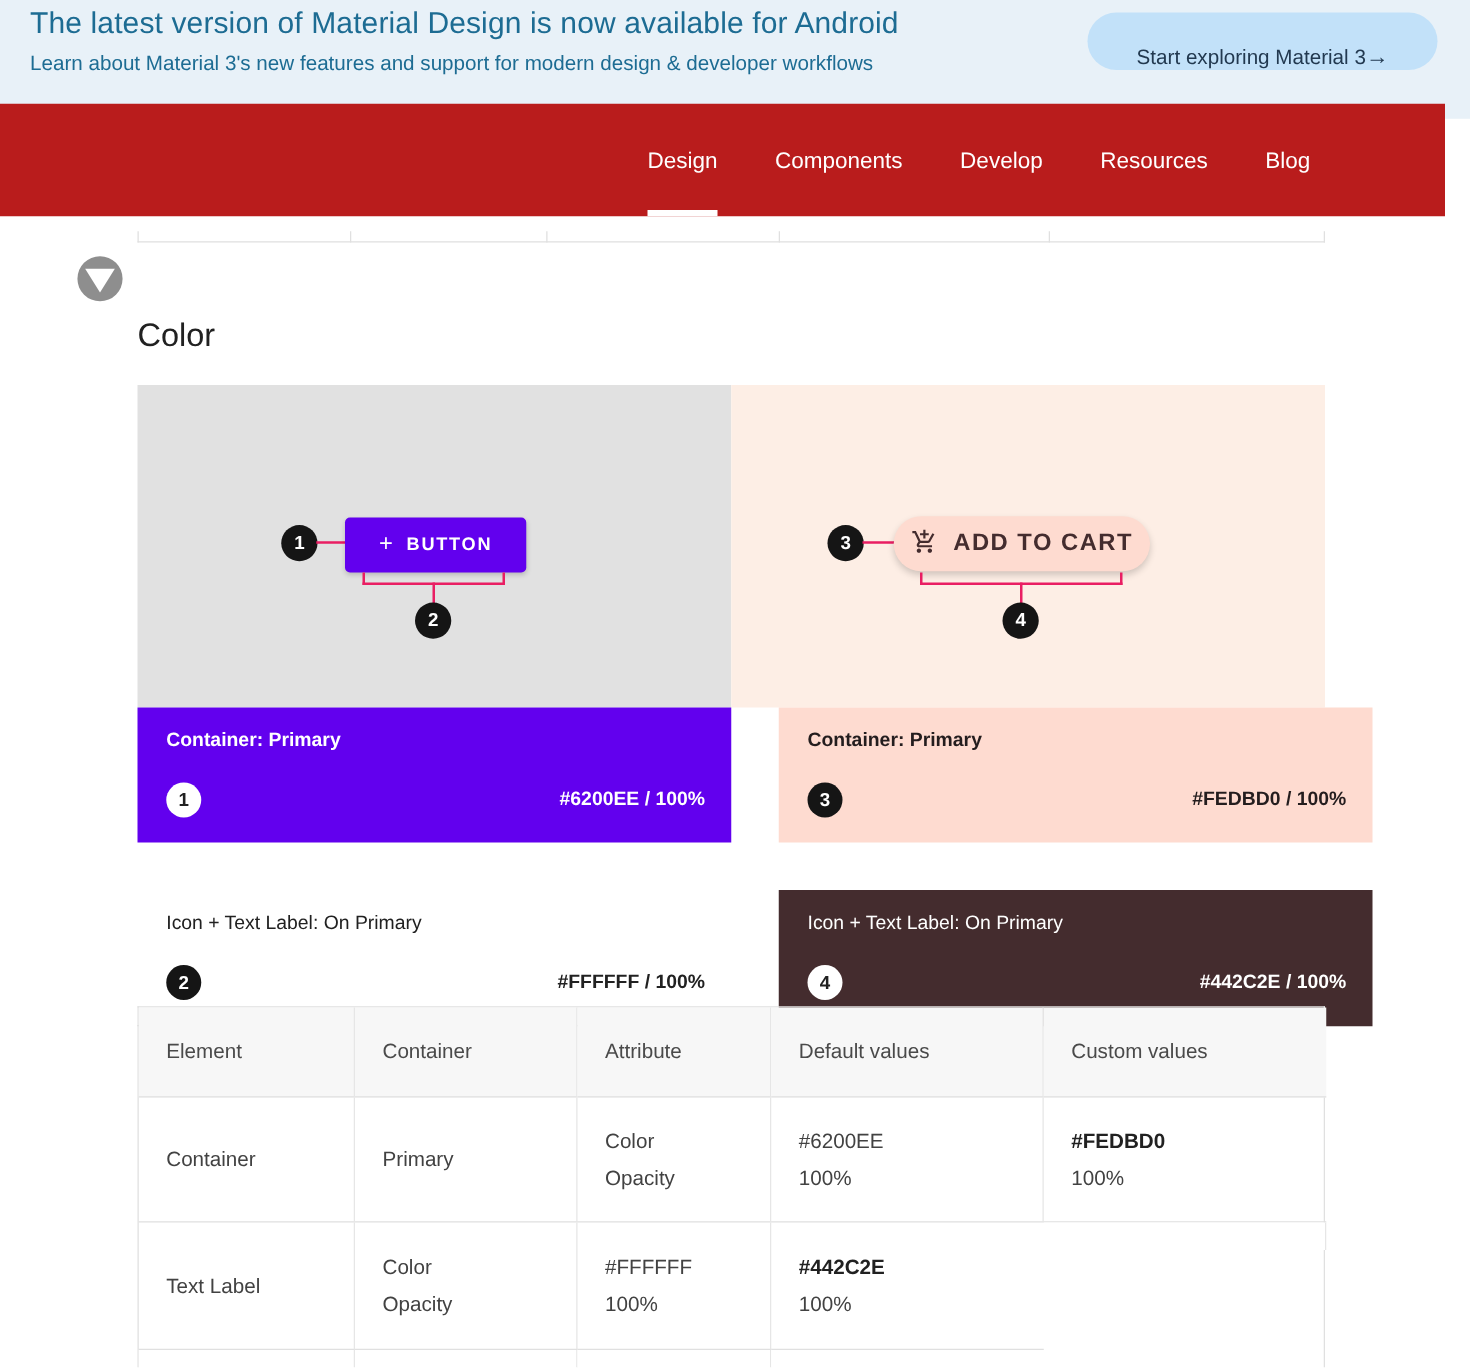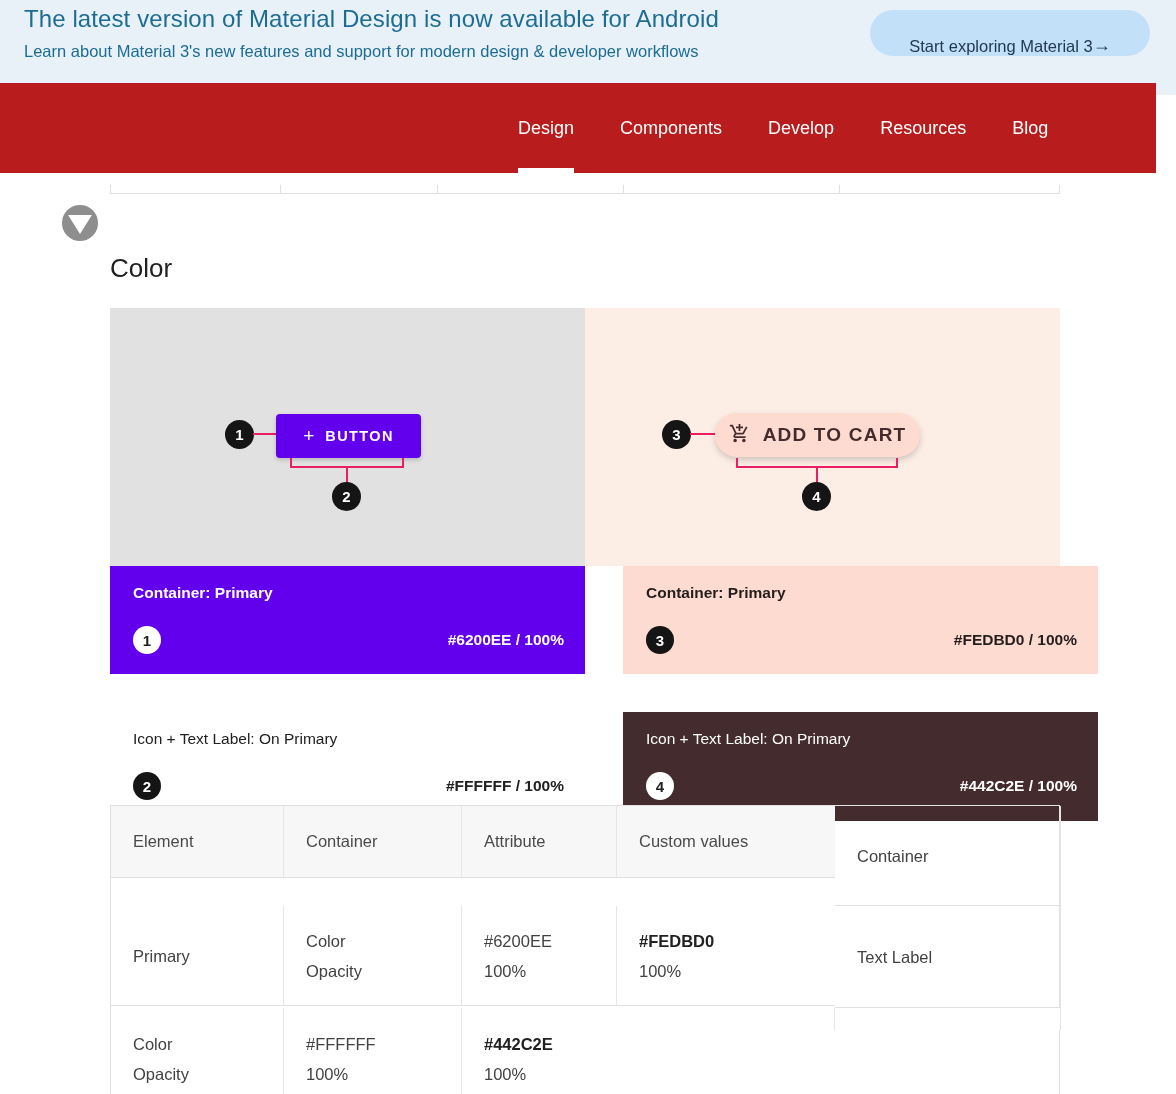--- a/index.html
+++ b/index.html
@@ -192,20 +192,21 @@
         <div class="swatch-num num-light">4</div>
         <div class="swatch-value">#442C2E / 100%</div>
       </div>
     </div>
   </div>
 
   <div class="spec-table">
     <div class="cell head">Element</div>
     <div class="cell head">Container</div>
     <div class="cell head">Attribute</div>
+    <div class="cell head">Default values</div>
     <div class="cell head last">Custom values</div>
 
     <div class="cell r1">
         <div class="line">Container</div>
       </div>
     <div class="cell r1">
         <div class="line">Primary</div>
       </div>
     <div class="cell r1">
       <div class="line">Color</div>

